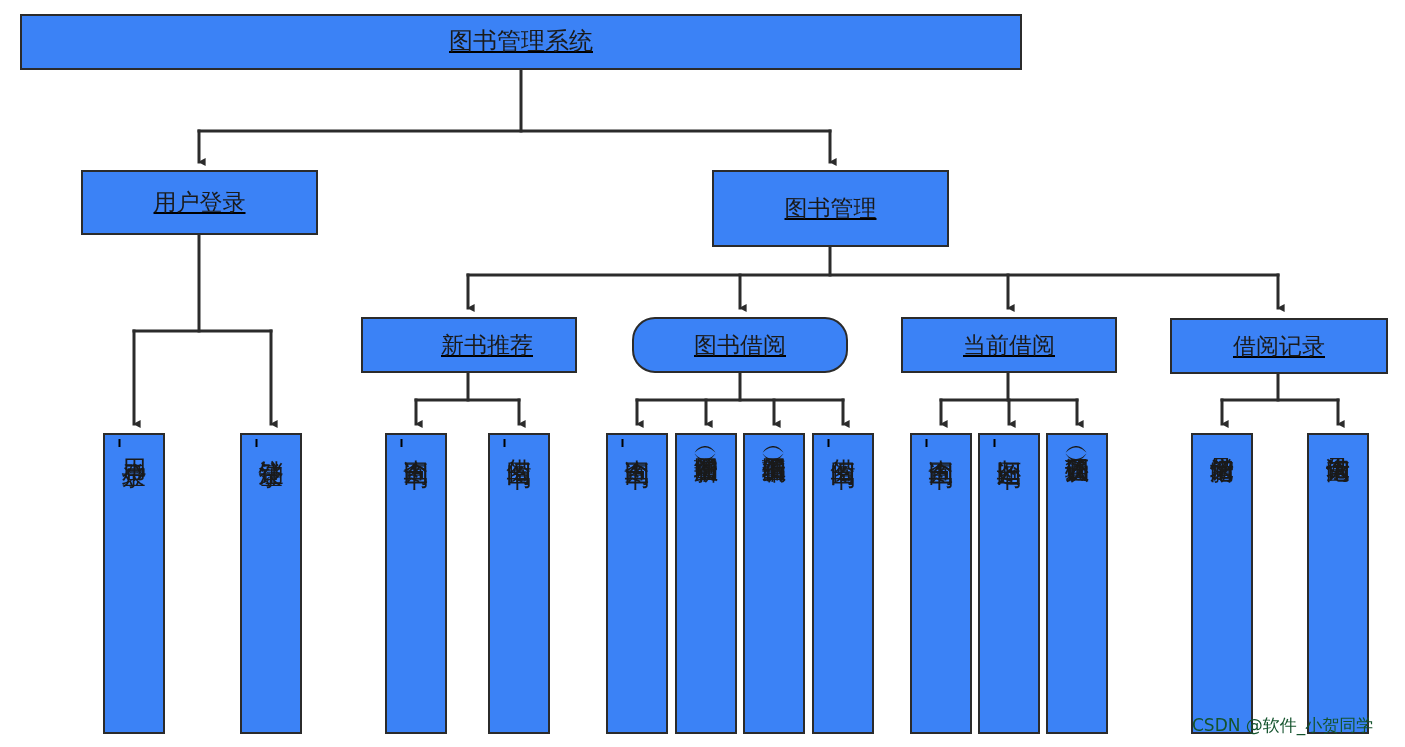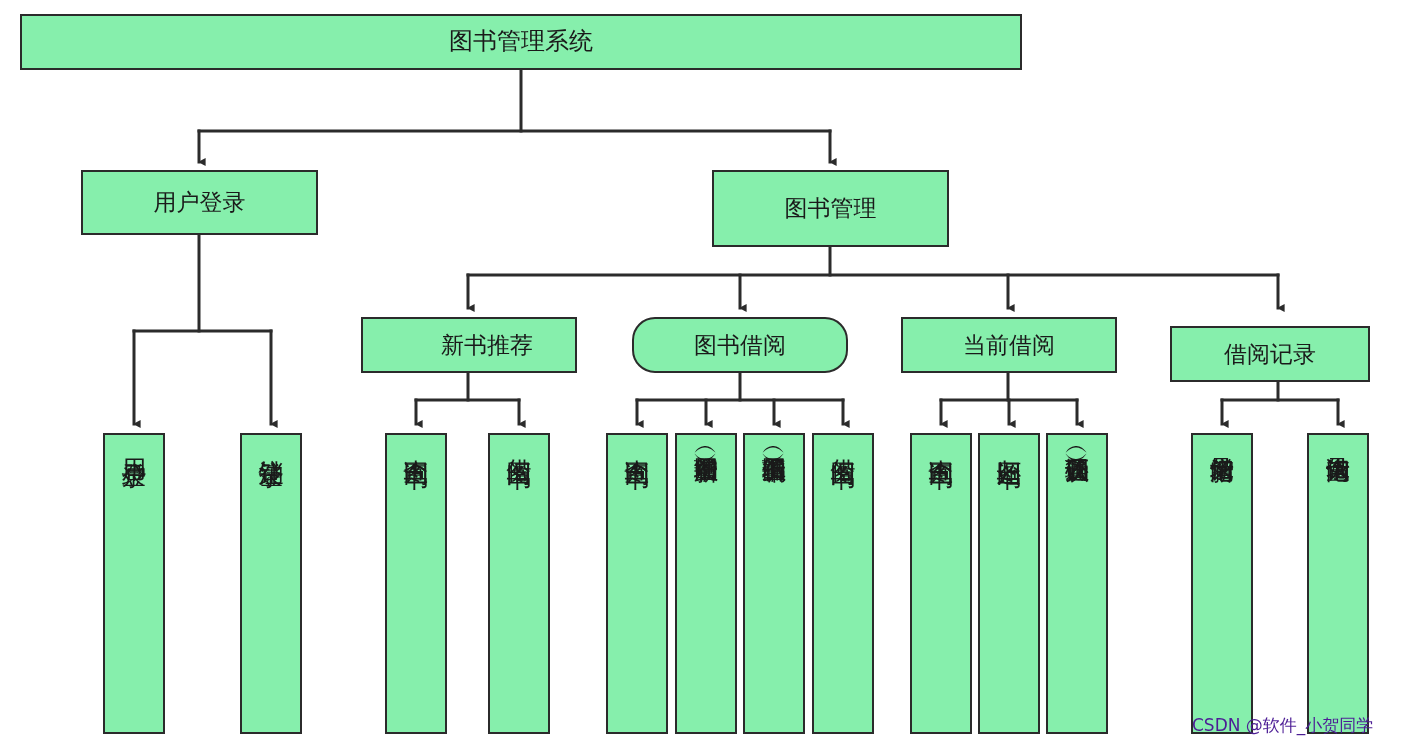--- a/index.html
+++ b/index.html
@@ -21,26 +21,27 @@
   #edge-layer {
     position: absolute;
     left: 0;
     top: 0;
     width: 1405px;
     height: 747px;
   }
   .node {
     position: absolute;
     box-sizing: border-box;
-    background: #86efac;
+    background: #3b82f6;
     border: 2.5px solid #2b2b2b;
     display: flex;
     align-items: center;
     justify-content: center;
     z-index: 3;
+    text-decoration: underline;
   }
   .node .node-label {
     color: #1a1a1a;
     text-align: center;
     line-height: 1.15;
     white-space: nowrap;
   }
   
   .node.horiz .node-label {
     writing-mode: horizontal-tb;
@@ -65,21 +66,21 @@
   }
   .node.leaf.tall-text .node-label {
     font-size: 24px;
     letter-spacing: 0px;
   }
   .watermark {
     position: absolute;
     left: 1192px;
     top: 714px;
     font-size: 17px;
-    color: #4c1d95;
+    color: #14532d;
     z-index: 6;
     white-space: nowrap;
     font-family: "DejaVu Sans", "Liberation Sans", sans-serif;
   }
 </style>
 </head>
 <body>
 
 <div id="diagram-root">
 
@@ -154,21 +155,21 @@
   </div>
 
   <div class="node horiz" style="left:632px; top:317px; width:216px; height:56px;border-radius:23px;">
     <span class="node-label">图书借阅</span>
   </div>
 
   <div class="node horiz" style="left:901px; top:317px; width:216px; height:56px;">
     <span class="node-label">当前借阅</span>
   </div>
 
-  <div class="node horiz" style="left:1170px; top:326px; width:200px; height:56px;">
+  <div class="node horiz" style="left:1170px; top:318px; width:218px; height:56px;">
     <span class="node-label">借阅记录</span>
   </div>
 
   <div class="node leaf" style="left:103px; top:433px; width:62px; height:301px;">
     <span class="node-label">用户登录</span>
   </div>
 
   <div class="node leaf" style="left:240px; top:433px; width:62px; height:301px;">
     <span class="node-label">注销登录</span>
   </div>

